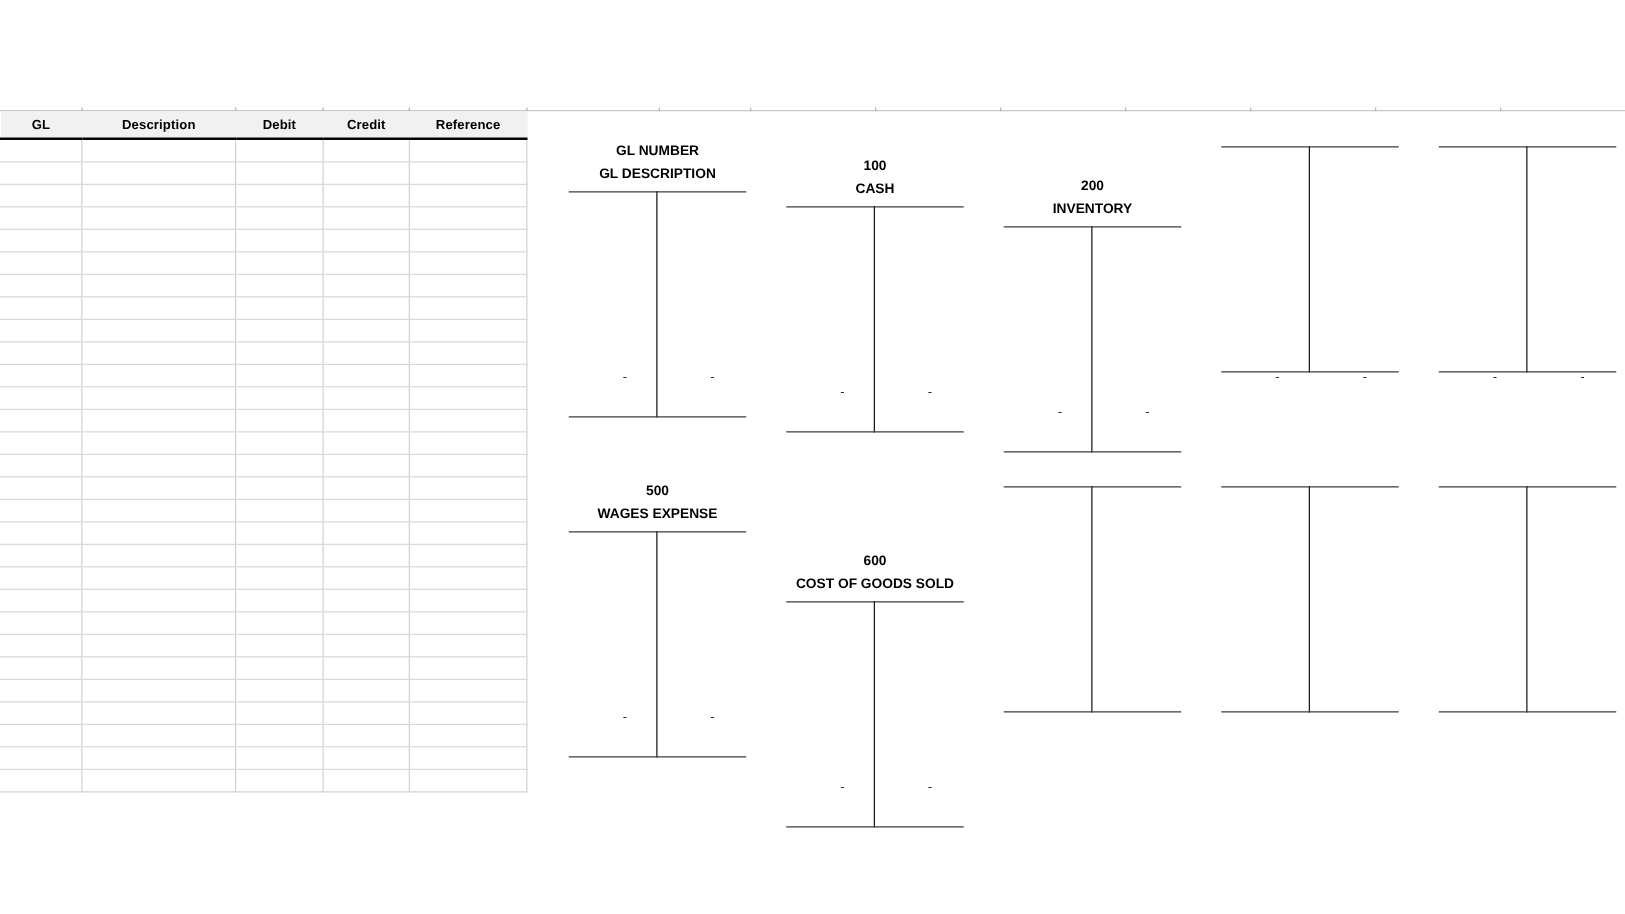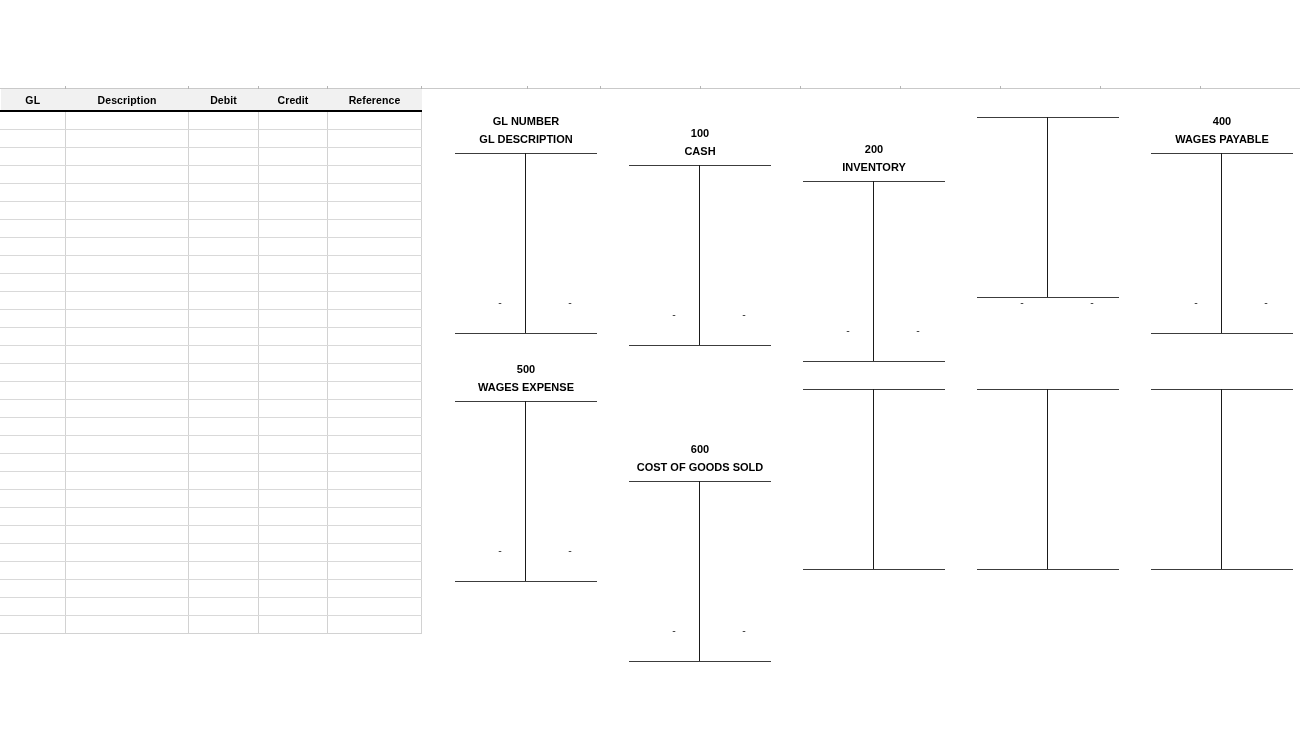--- a/index.html
+++ b/index.html
@@ -395,35 +395,31 @@
           <div class="t-top"></div>
           <div class="t-stem"></div>
           <div class="t-bottom"></div>
         </div>
         <div class="t-totals">
           <div class="t-total dr">-</div>
           <div class="t-total cr">-</div>
         </div>
       </div>
       <div class="tacct" style="left: 1151px; top: 112px;">
-        <div class="t-head">
-          <div class="t-num">400</div>
-          <div class="t-desc">WAGES PAYABLE</div>
-        </div>
-        <div class="t-body">
-          <div class="t-top"></div>
-          <div class="t-stem"></div>
-          <div class="t-bottom"></div>
-        </div>
-        <div class="t-totals">
-          <div class="t-total dr">-</div>
-          <div class="t-total cr">-</div>
-        </div>
-      </div>
-      <div class="tacct" style="left: 455px; top: 360px;">
+        <div class="t-body">
+          <div class="t-top"></div>
+          <div class="t-stem"></div>
+          <div class="t-bottom"></div>
+        </div>
+        <div class="t-totals">
+          <div class="t-total dr">-</div>
+          <div class="t-total cr">-</div>
+        </div>
+      </div>
+      <div class="tacct" style="left: 455px; top: 384px;">
         <div class="t-head">
           <div class="t-num">500</div>
           <div class="t-desc">WAGES EXPENSE</div>
         </div>
         <div class="t-body">
           <div class="t-top"></div>
           <div class="t-stem"></div>
           <div class="t-bottom"></div>
         </div>
         <div class="t-totals">

